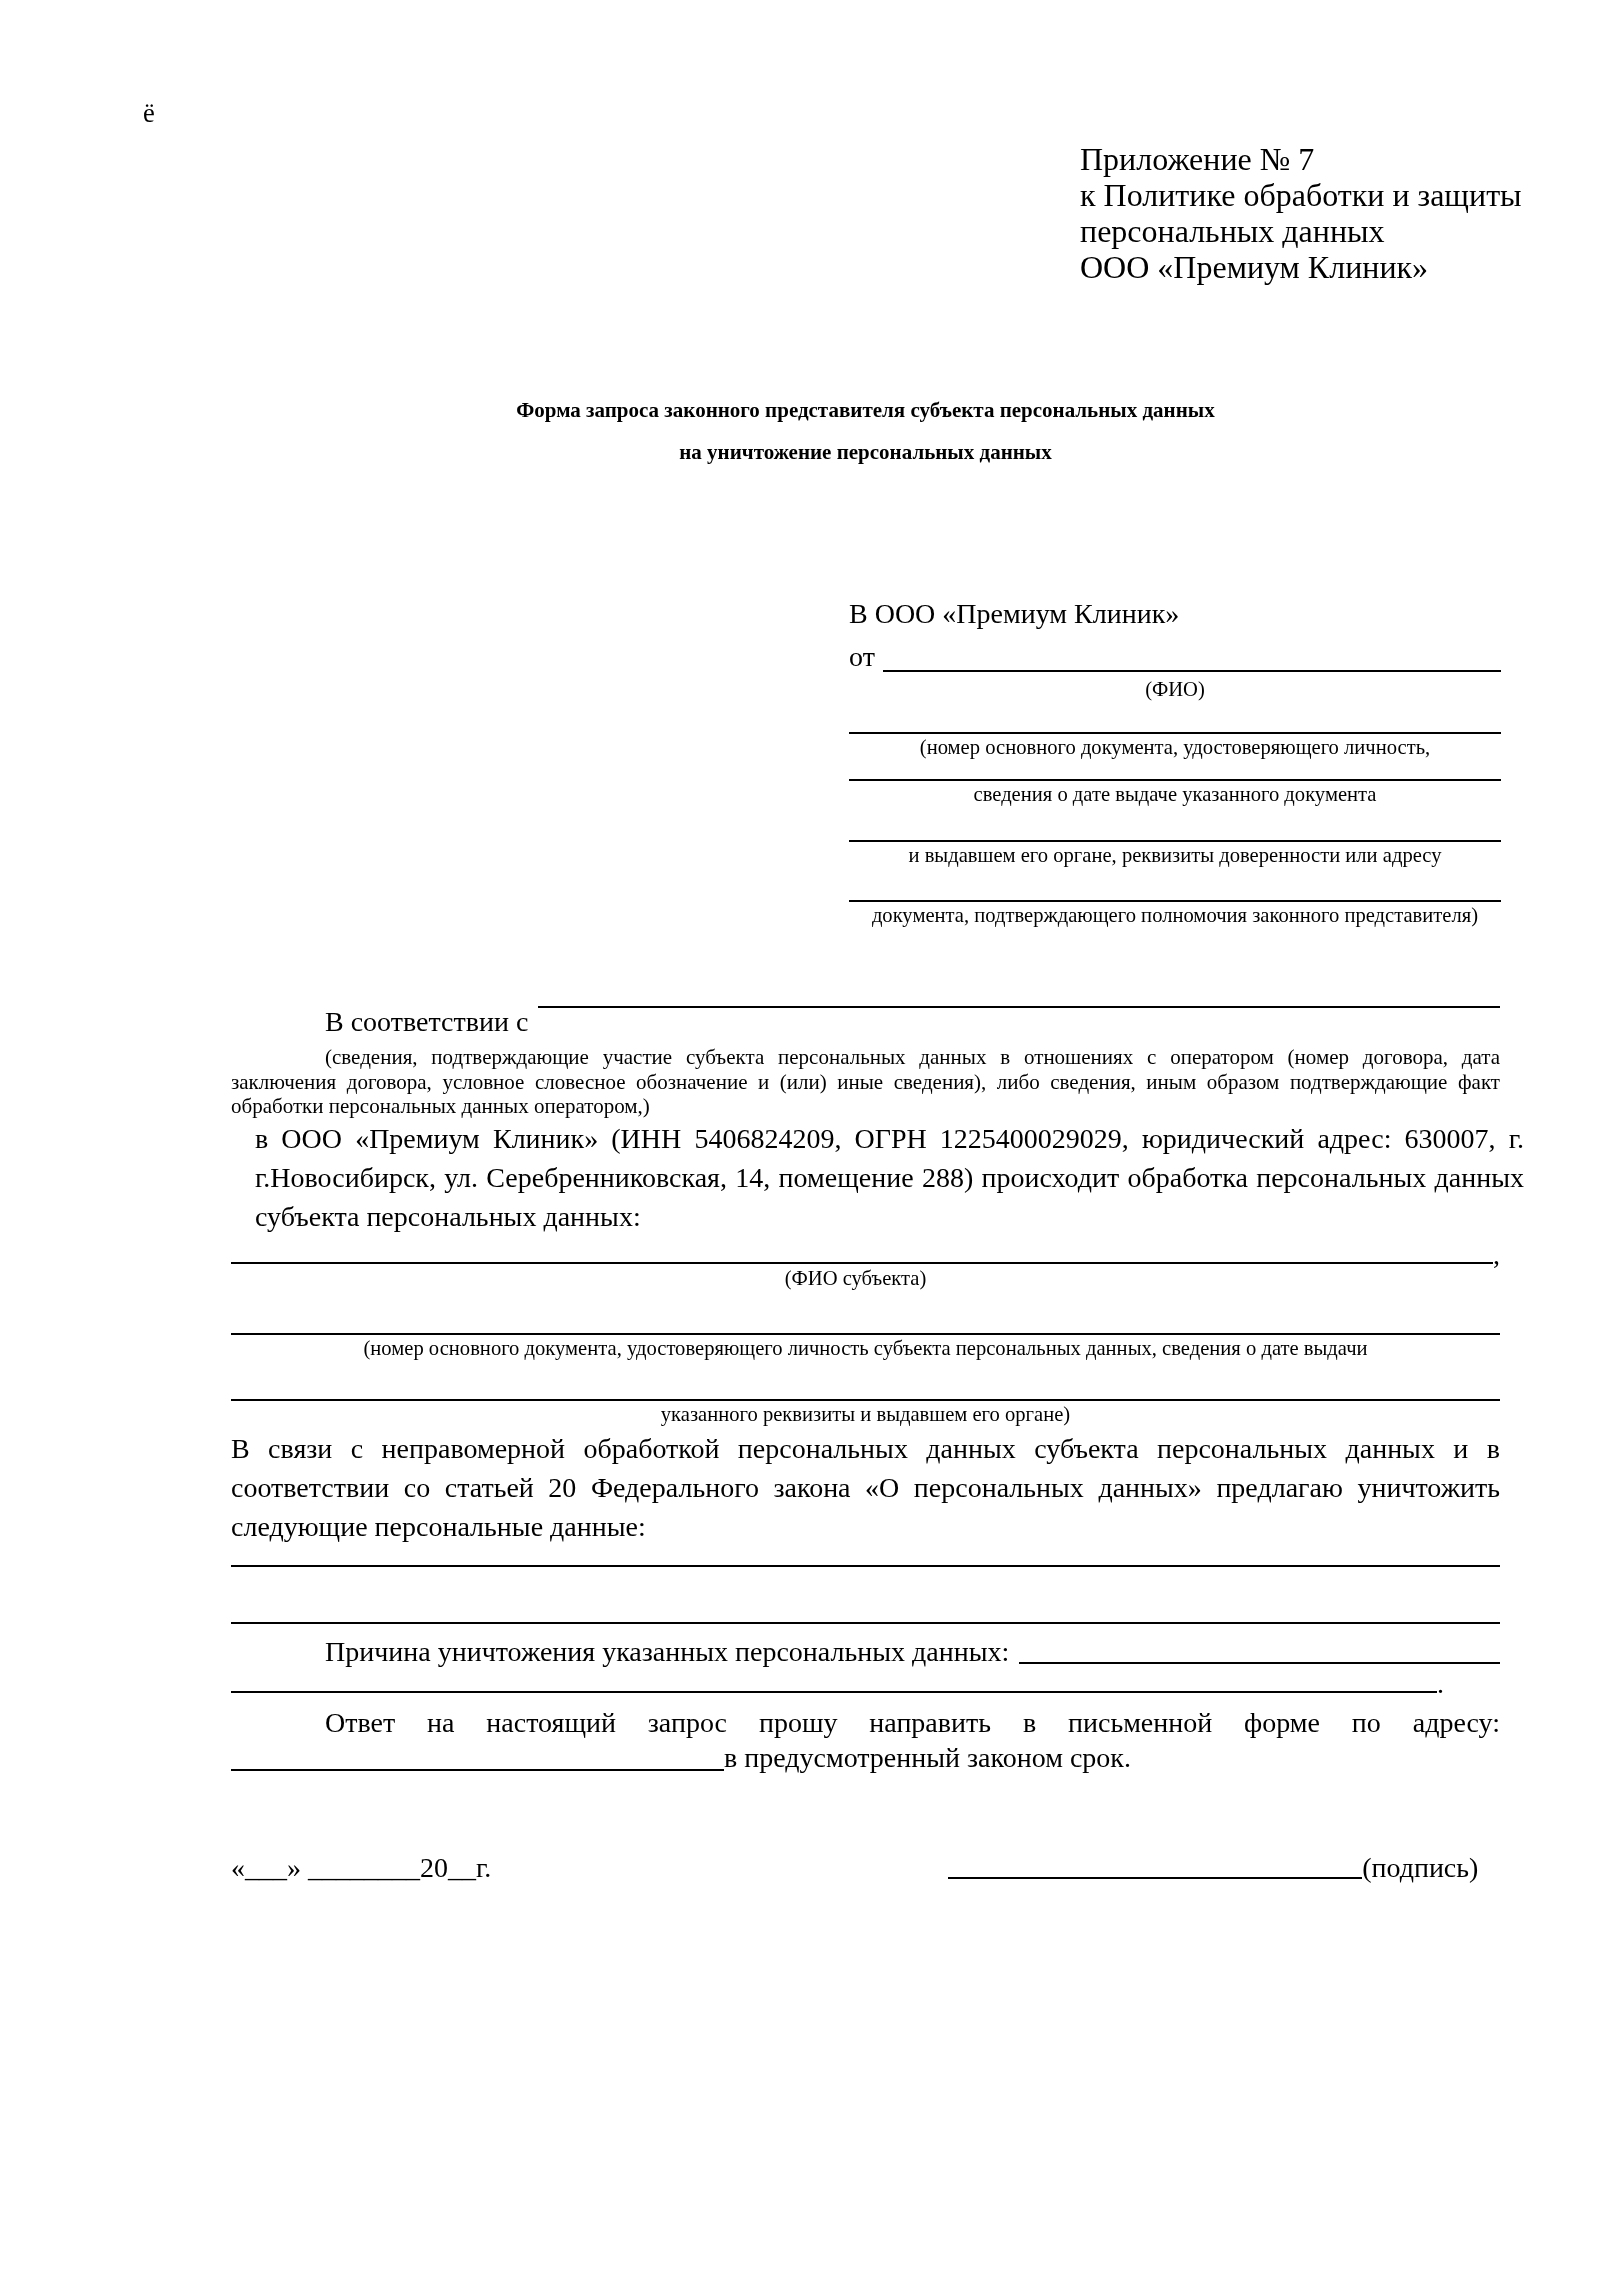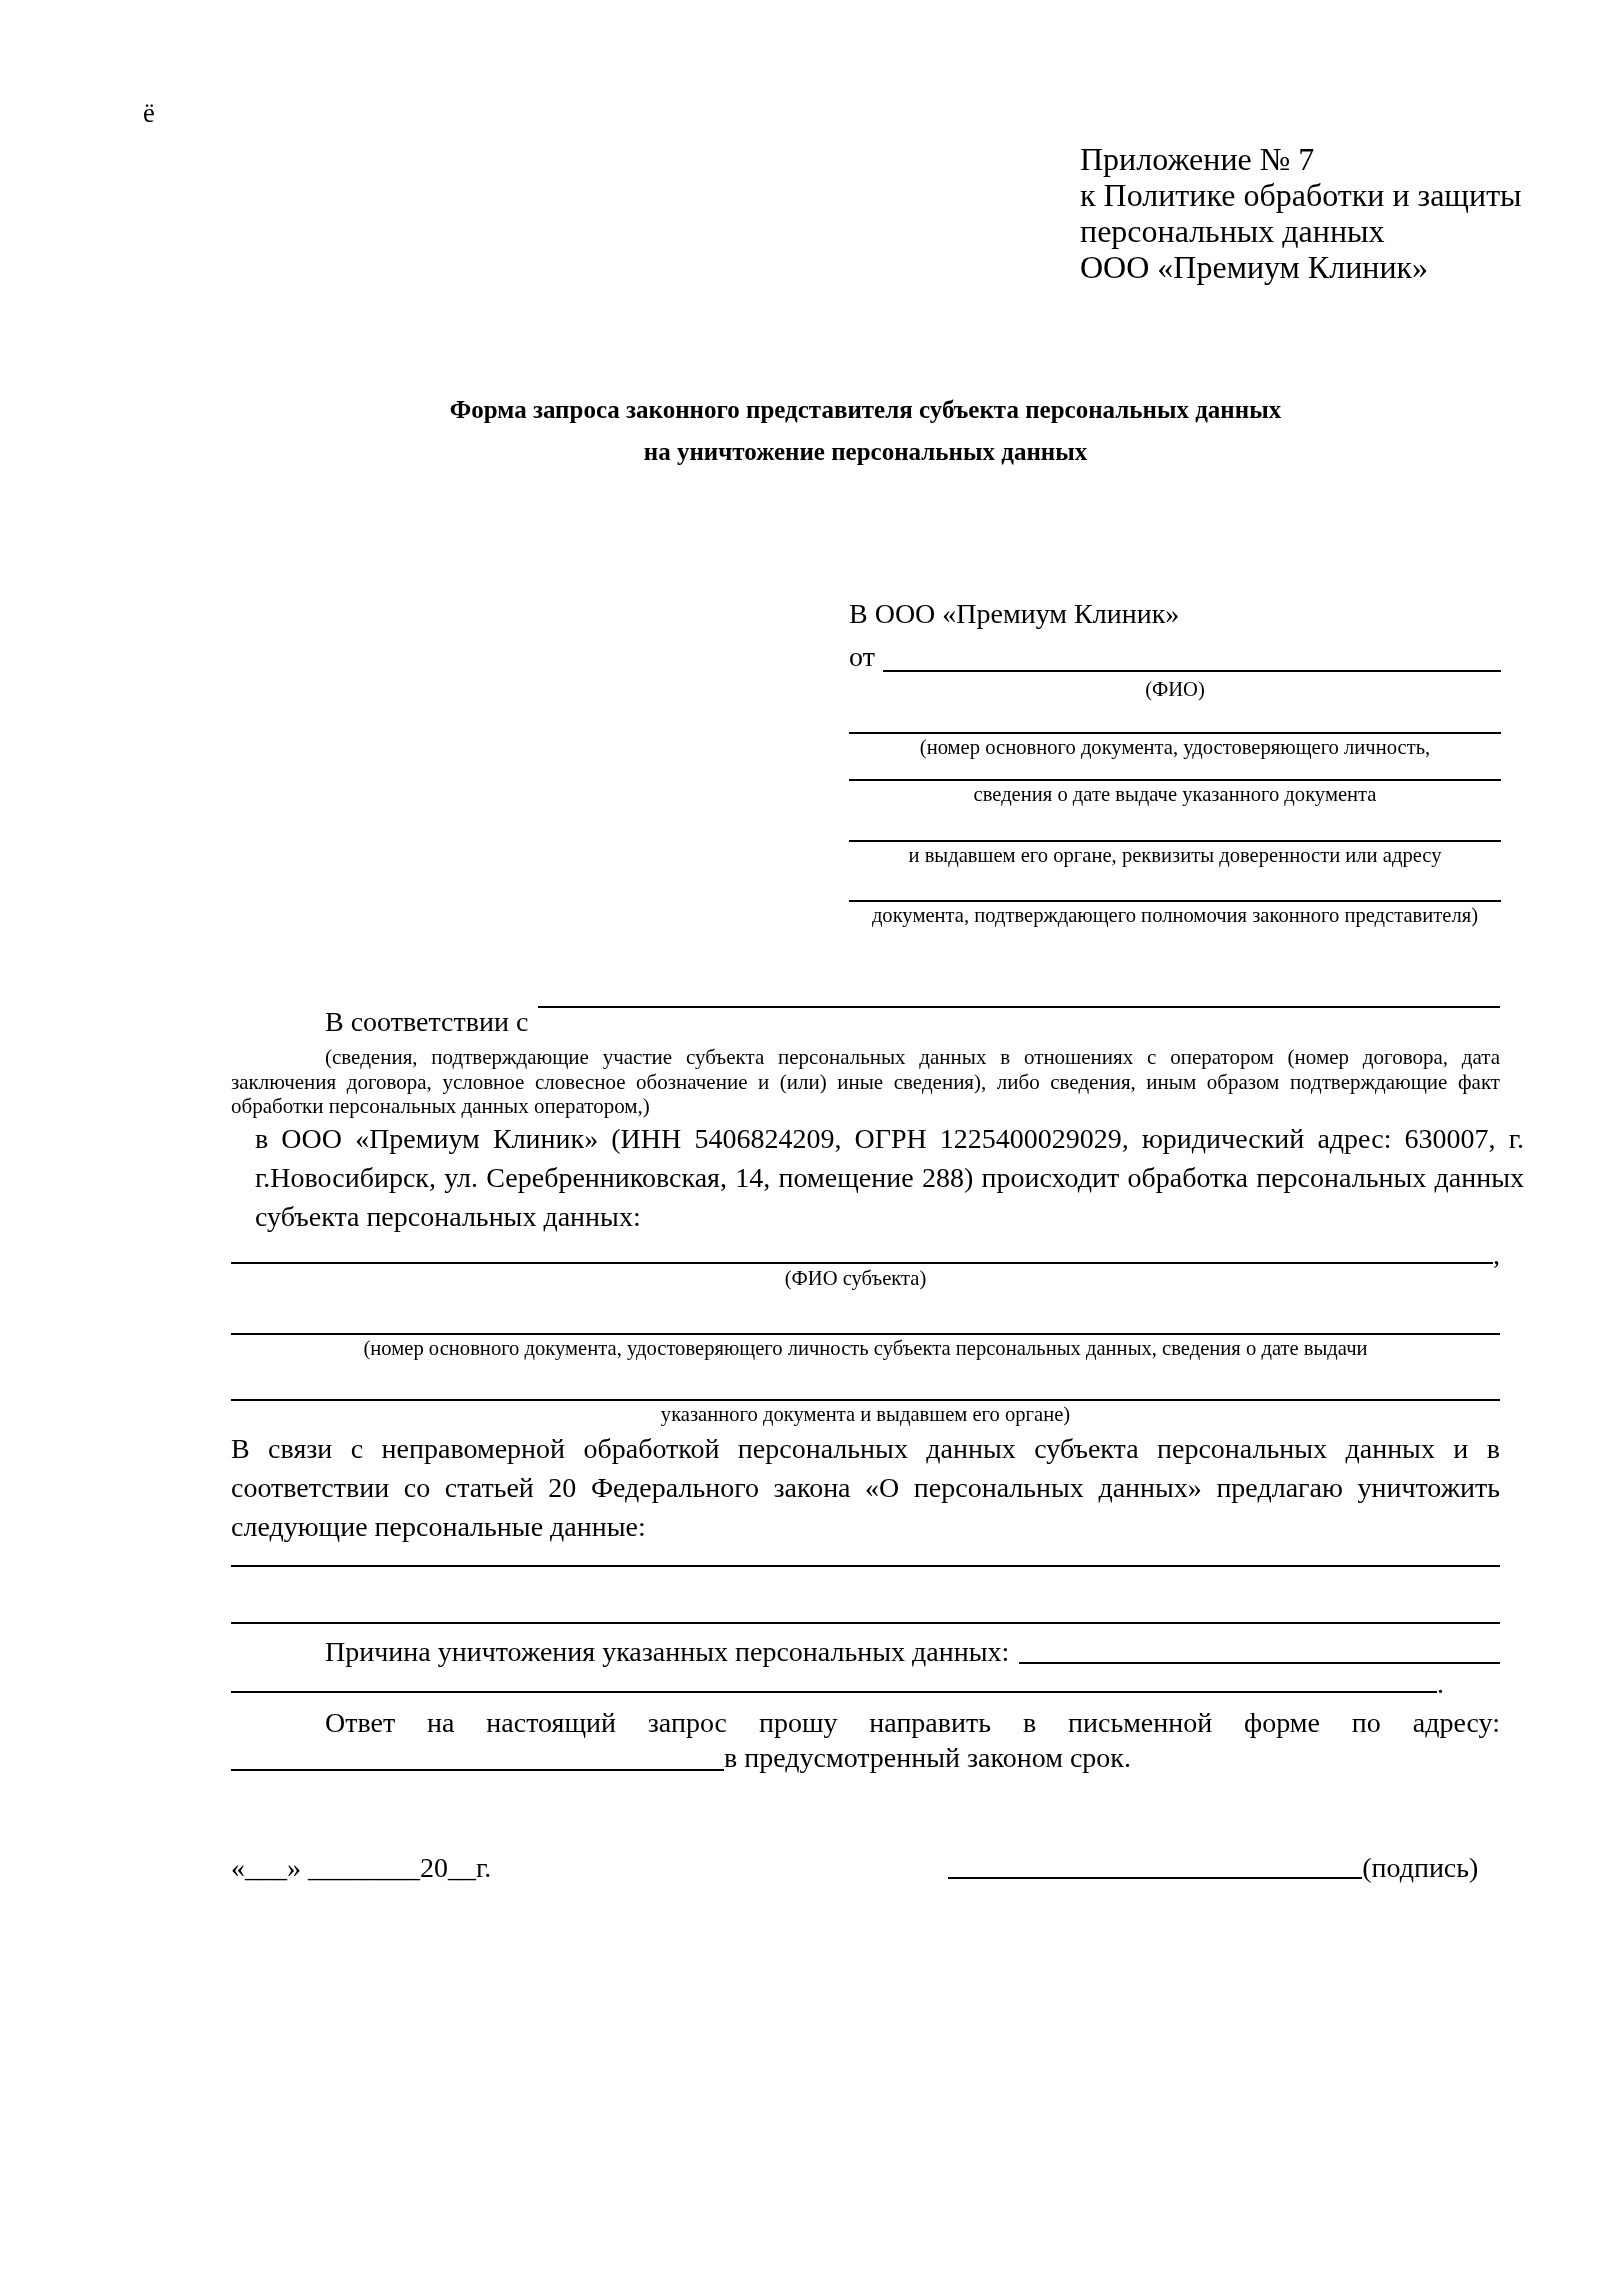--- a/index.html
+++ b/index.html
@@ -8,21 +8,21 @@
     width:1621px;height:2293px;
     background:#ffffff;color:#000;
     font-family:"Liberation Serif","DejaVu Serif",serif;
     overflow:hidden;
   }
   
   .stray{position:absolute;left:143px;top:98px;font-size:26.5px;}
   
   .appendix{position:absolute;left:1080px;top:141px;font-size:32px;line-height:36px;white-space:nowrap;}
   
-  .title{position:absolute;left:231px;top:389px;width:1269px;text-align:center;font-weight:bold;font-size:25px;line-height:42px;}
+  .title{position:absolute;left:231px;top:389px;width:1269px;text-align:center;font-weight:bold;font-size:21px;line-height:42px;}
   
   .addressee{position:absolute;left:849px;top:594px;width:652px;font-size:28px;line-height:39px;}
   .from-row{margin-top:5.9px;height:37px;display:flex;align-items:flex-end;}
   .from-row .fill{flex:1;margin-left:7.8px;margin-bottom:3.9px;}
   .fill{display:inline-block;border-bottom:2.9px solid #000;}
   .cap{font-size:20.6px;line-height:25.5px;text-align:center;}
   .fio-cap{margin-top:1px;}
   .fill-row{border-top:2.9px solid #000;}
   .fill-row .cap{padding-top:1px;}
   .row1{margin-top:30px;}
@@ -111,21 +111,21 @@
   <div class="ul-comma-row">
     <span class="fill"></span>
     <span class="punct">,</span>
   </div>
   <div class="cap subject-fio-cap">(ФИО субъекта)</div>
 
   <div class="fill-row doc-row1">
     <div class="cap">(номер основного документа, удостоверяющего личность субъекта персональных данных, сведения о дате выдачи</div>
   </div>
   <div class="fill-row doc-row2">
-    <div class="cap">указанного документа и выдавшем его органе)</div>
+    <div class="cap">указанного реквизиты и выдавшем его органе)</div>
   </div>
 
   <div class="para unlawful-para">В связи с неправомерной обработкой персональных данных субъекта персональных данных и в соответствии со статьей 20 Федерального закона «О персональных данных» предлагаю уничтожить следующие персональные данные:</div>
 
   <div class="blank-line b1"></div>
   <div class="blank-line b2"></div>
 
   <div class="reason-row">
     <span class="label">Причина уничтожения указанных персональных данных:</span>
     <span class="fill"></span>

